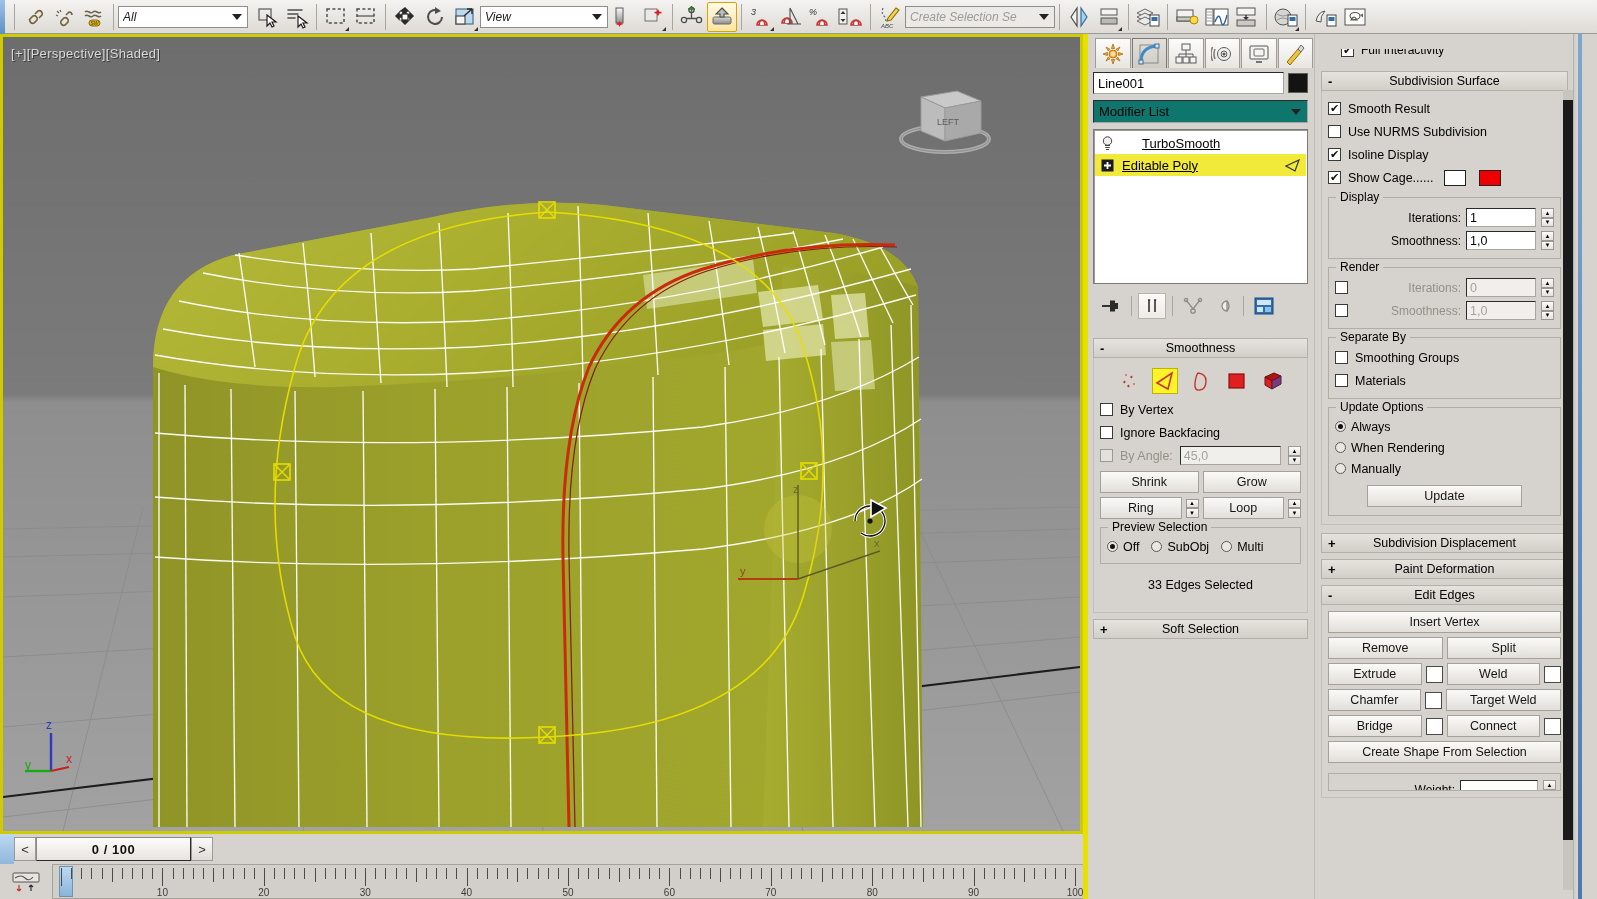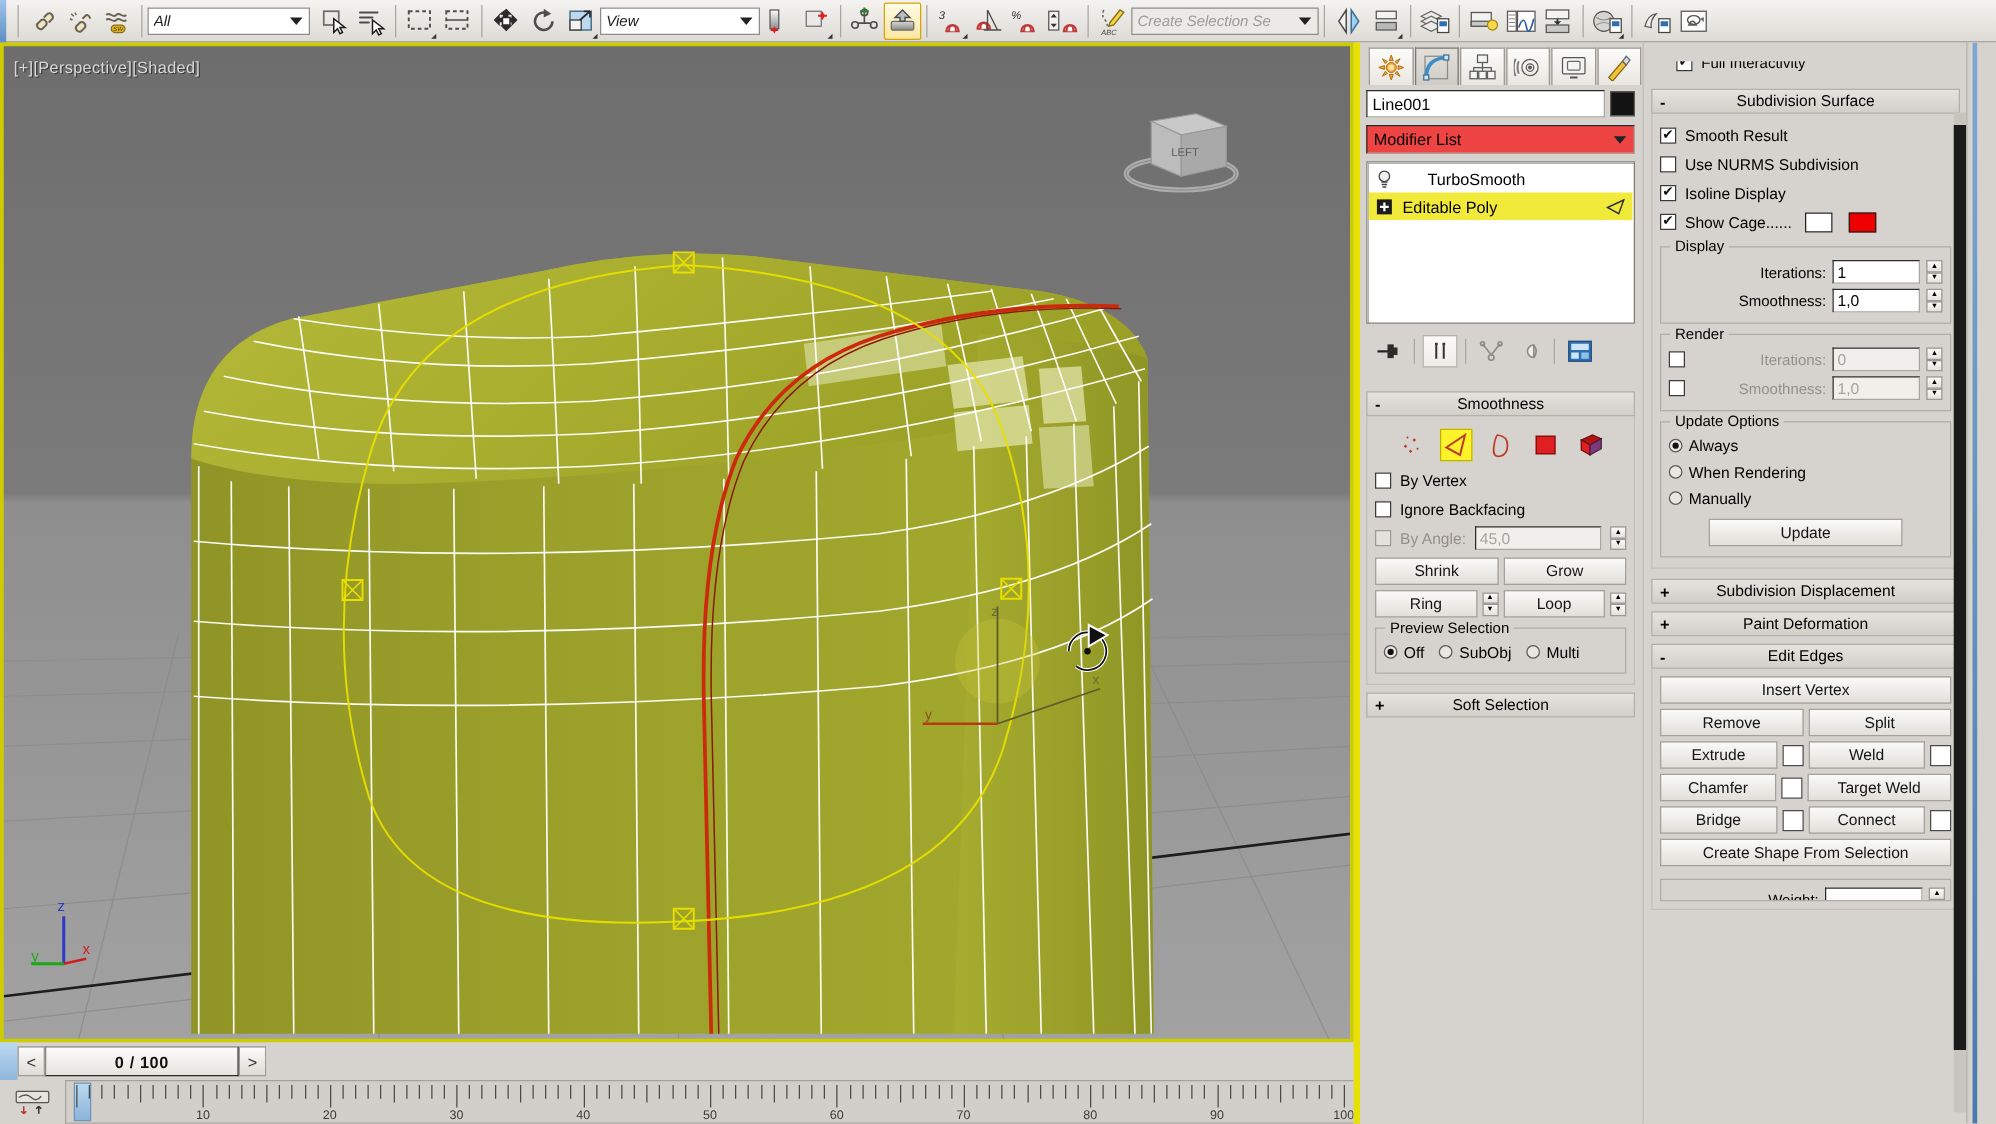--- a/index.html
+++ b/index.html
@@ -131,32 +131,32 @@
   
   #namefield-row { display:flex; padding:2px 6px 0 10px; align-items:center;}
   #namefield {
     flex:1; height:22px; background:#fff; border:1px solid #2b2b2b;
     border-right-color:#a9a6a0; border-bottom-color:#a9a6a0;
     padding:0 4px; display:flex; align-items:center; font-size:13px;
   }
   #colorswatch { width:20px;height:20px;background:#131313;border:1px solid #5e5b57; margin-left:4px;}
 
   #modlist {
-    margin:6px 6px 0 10px; height:23px; background:#ef4444;
+    margin:6px 6px 0 10px; height:23px; background:#0f766e;
     border:1px solid #2b2b2b; border-right-color:#a9a6a0; border-bottom-color:#a9a6a0;
     display:flex; align-items:center; padding:0 2px 0 5px; font-size:13px;
   }
   #modlist .arr { margin-left:auto; width:0;height:0;
     border-left:5px solid transparent;border-right:5px solid transparent;border-top:6px solid #222;
     margin-right:4px;}
 
   #stack {
-    margin:6px 6px 0 10px; height:130px; background:#fff;
+    margin:6px 6px 0 10px; height:155px; background:#fff;
     border:1px solid #7e7b76; box-shadow: inset 1px 1px 0 #9d9a95;
-    padding:2px 1px; font-size:13px; overflow:hidden;
+    padding:2px 1px; font-size:13px; overflow:hidden;text-decoration:underline;
   }
   .stk-row { height:22px; display:flex; align-items:center; padding:0 3px; gap:6px;}
   .stk-row.sel { background:#f2ea3a; }
   .stk-ico { width:18px; display:flex; align-items:center; justify-content:center;}
   .stk-name { flex:1; }
   .stk-right { width:20px; display:flex; align-items:center; justify-content:center;}
 
   #stacktools { display:flex; align-items:center; gap:2px; margin:8px 6px 0 14px; height:28px;}
   .stool { width:28px;height:26px; display:flex;align-items:center;justify-content:center;
            border:1px solid transparent;}
@@ -1046,20 +1046,21 @@
                 <span class="radio"></span>
                 <span>SubObj</span>
               </span>
               <span class="radio-row">
                 <span class="radio"></span>
                 <span>Multi</span>
               </span>
             </div>
           </div>
 
+          <div class="centertxt" style="padding-top:14px;padding-bottom:12px">33 Edges Selected</div>
         </div>
       </div>
 
       <div class="rollout">
         <div class="ro-head">
           <span class="pm">+</span>
           <span>Soft Selection</span>
         </div>
       </div>
     </div>
@@ -1133,20 +1134,31 @@
               <span class="chk"></span>
               <span class="dimtxt" style="flex:1;text-align:right">Smoothness:</span>
               <span class="num-in dim" style="width:70px">1,0</span>
               <span class="spin">
                   <div>▲</div>
                   <div>▼</div>
                 </span>
             </div>
           </div>
 
+          <div class="group">
+            <span class="gl">Separate By</span>
+            <div class="chk-row">
+              <span class="chk"></span>
+              <span>Smoothing Groups</span>
+            </div>
+            <div class="chk-row">
+              <span class="chk"></span>
+              <span>Materials</span>
+            </div>
+          </div>
 
           <div class="group">
             <span class="gl">Update Options</span>
             <div class="radio-row">
               <span class="radio on"></span>
               <span>Always</span>
             </div>
             <div class="radio-row">
               <span class="radio"></span>
               <span>When Rendering</span>

